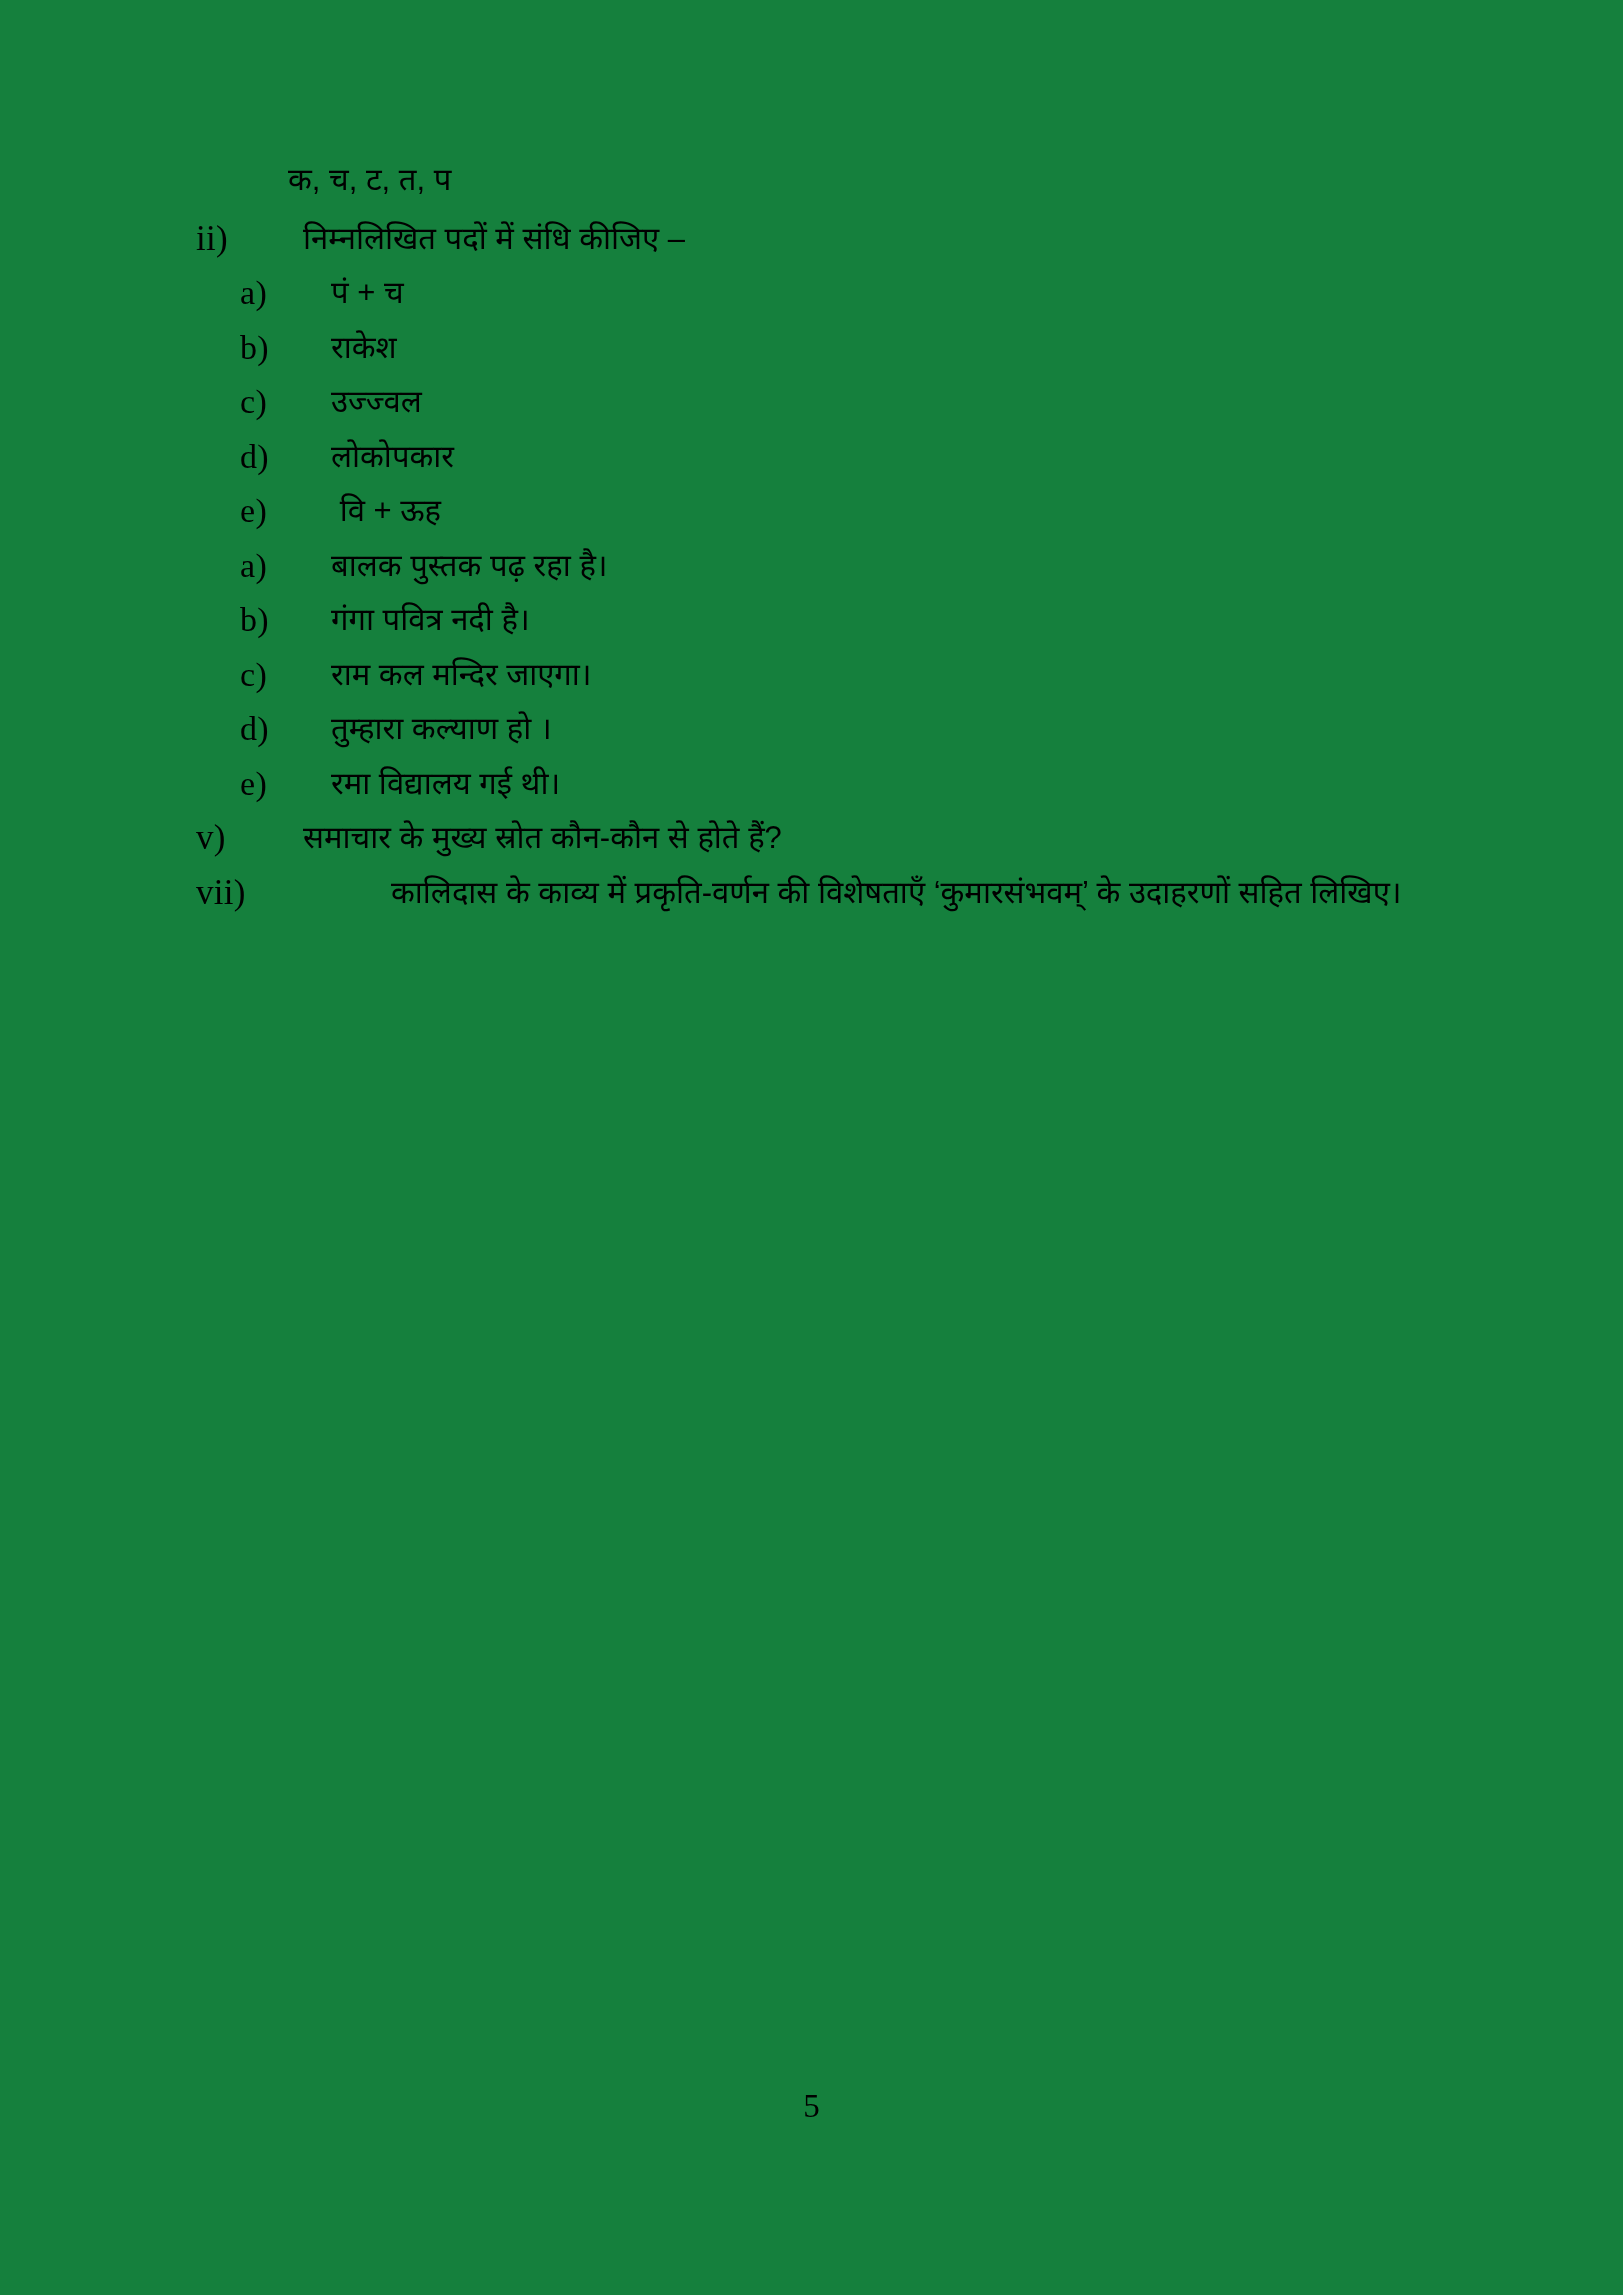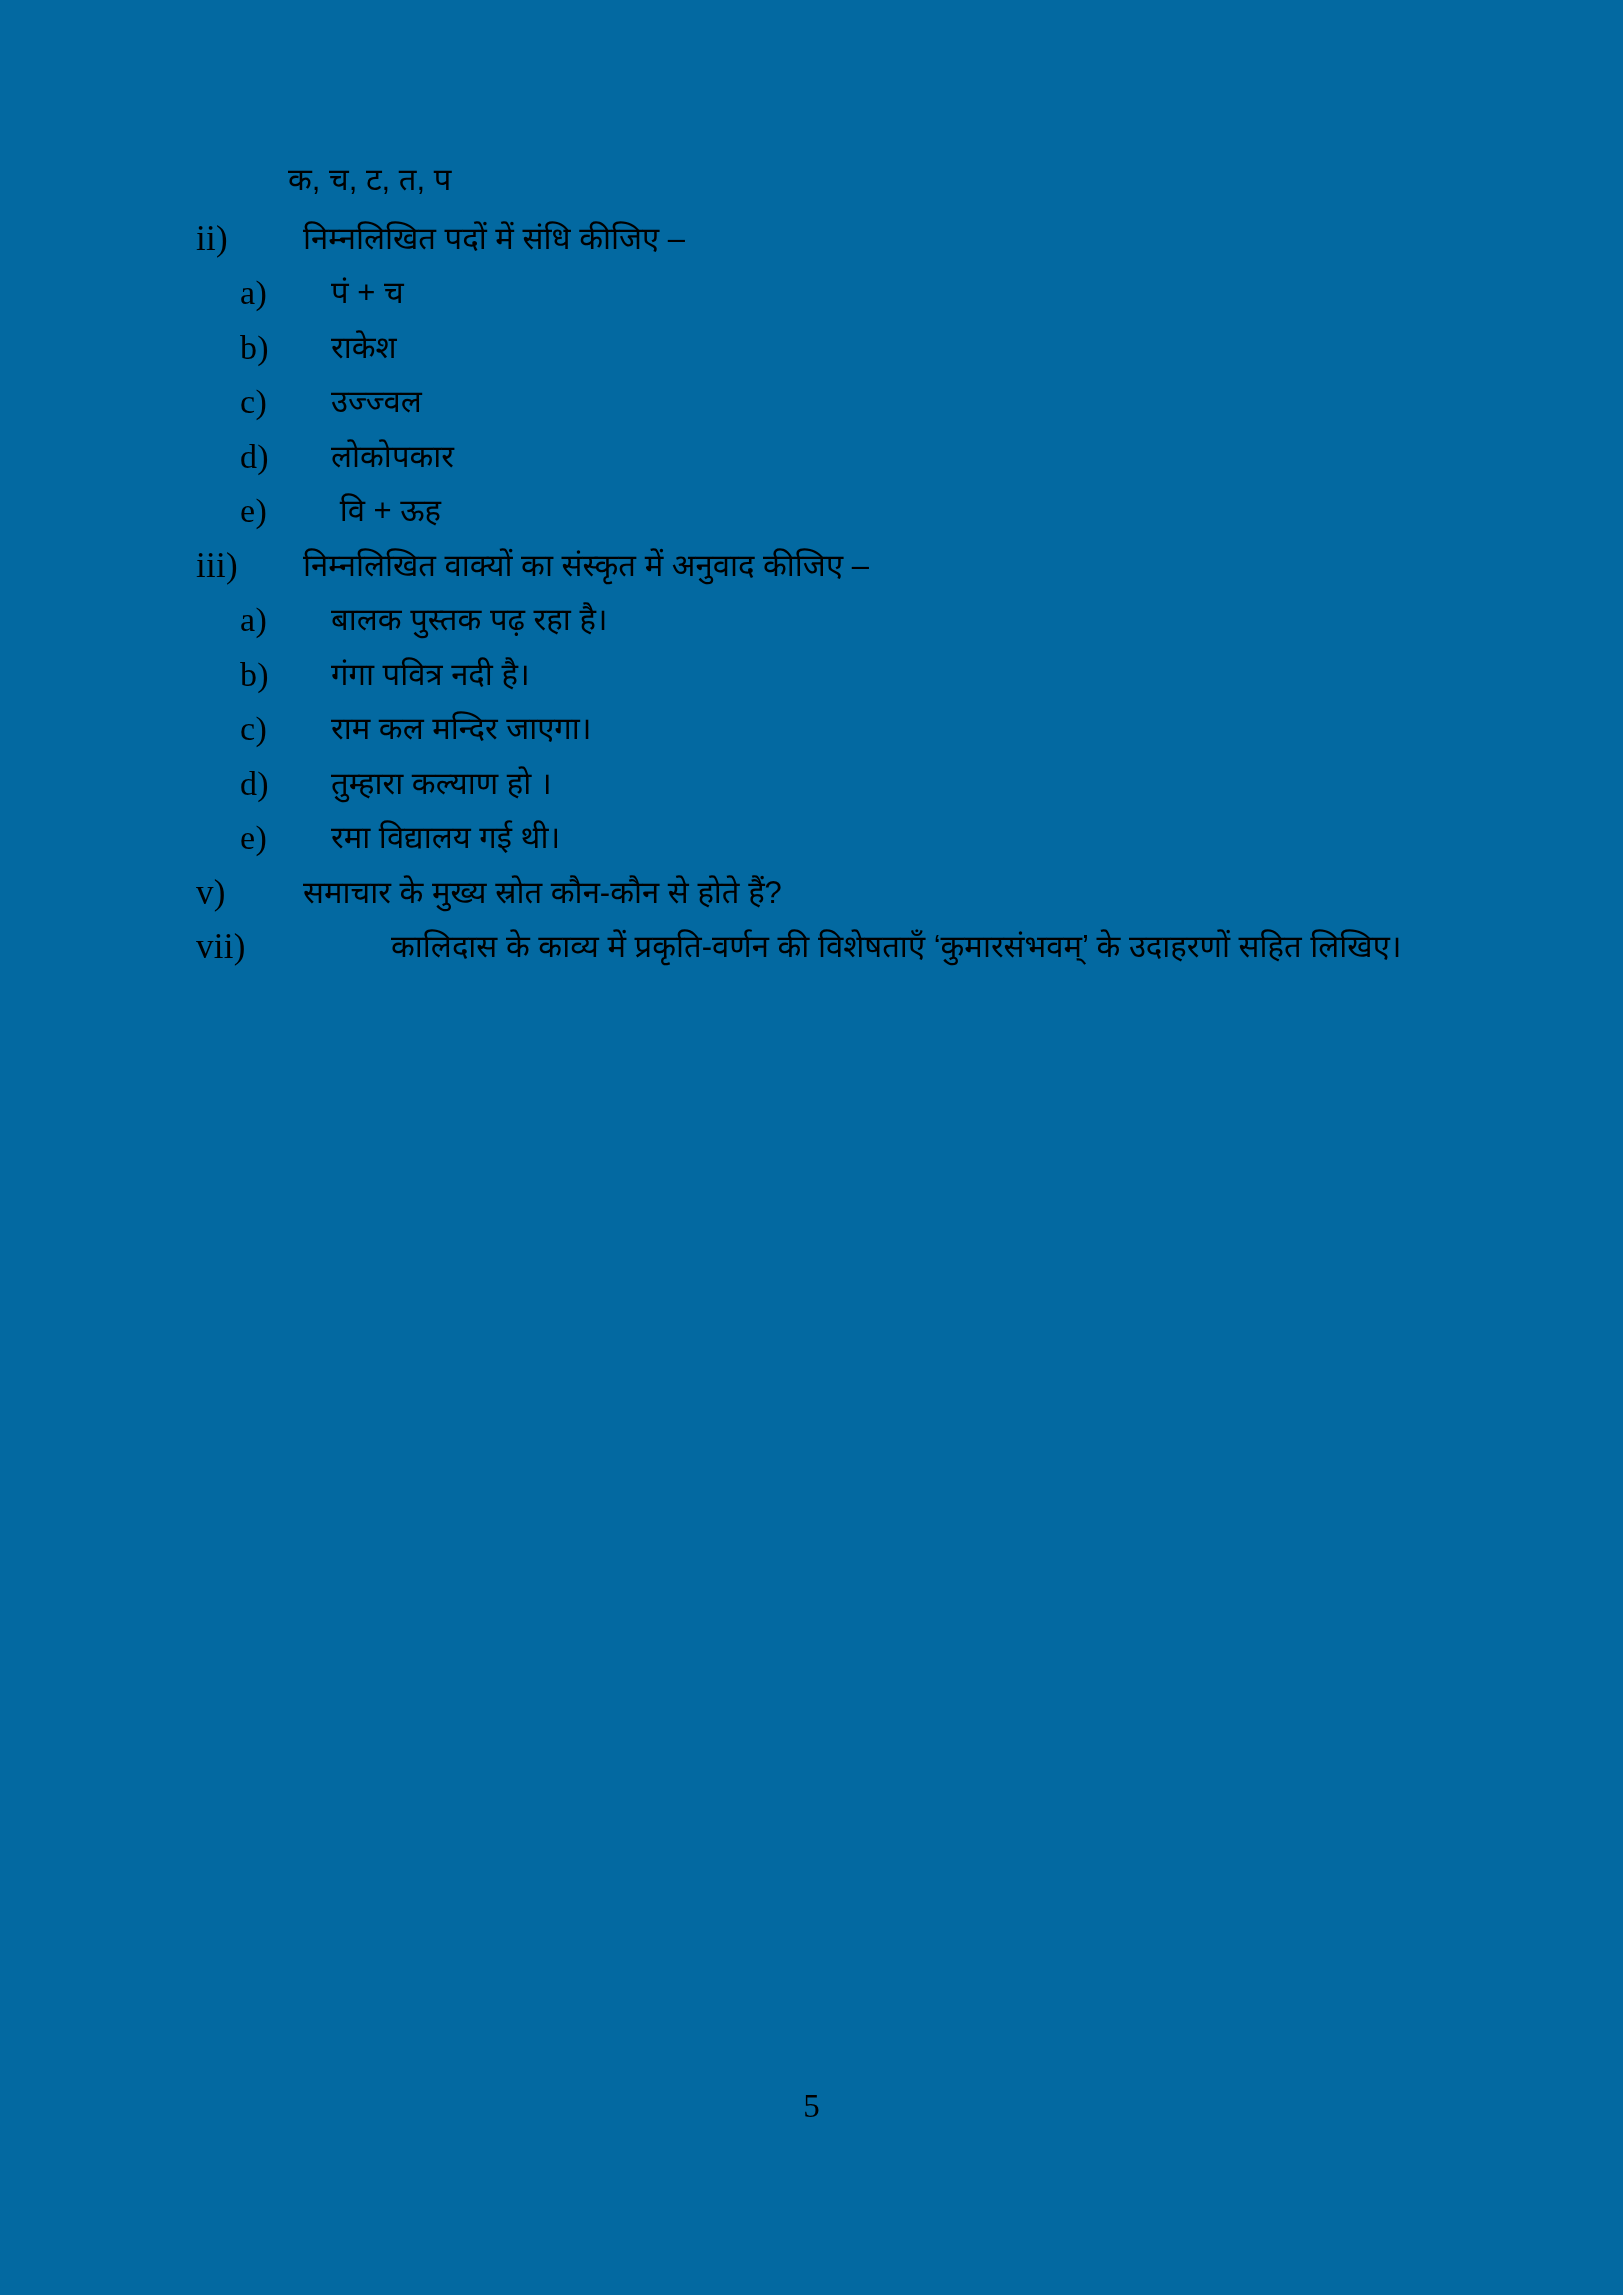--- a/index.html
+++ b/index.html
@@ -11,21 +11,21 @@
 
   body {
     font-family: "Liberation Serif", "DejaVu Serif", serif;
     color: #000000;
   }
 
   .page {
     position: relative;
     width: 1623px;
     height: 2295px;
-    background: #0369a1;
+    background: #15803d;
     box-sizing: border-box;
     overflow: hidden;
   }
 
   .content {
     position: absolute;
     left: 196px;
     top: 156px;
     width: 1243px;
   }
@@ -125,24 +125,20 @@
           <div class="q-body">उज्ज्वल</div>
         </div>
         <div class="q-row level-letter">
           <div class="q-num">d)</div>
           <div class="q-body">लोकोपकार</div>
         </div>
         <div class="q-row level-letter">
           <div class="q-num">e)</div>
           <div class="q-body"> वि + ऊह</div>
         </div>
-        <div class="q-row level-roman">
-          <div class="q-num">iii)</div>
-          <div class="q-body">निम्नलिखित वाक्यों का संस्कृत में अनुवाद कीजिए –</div>
-        </div>
         <div class="q-row level-letter">
           <div class="q-num">a)</div>
           <div class="q-body">बालक पुस्तक पढ़ रहा है।</div>
         </div>
         <div class="q-row level-letter">
           <div class="q-num">b)</div>
           <div class="q-body">गंगा पवित्र नदी है।</div>
         </div>
         <div class="q-row level-letter">
           <div class="q-num">c)</div>

